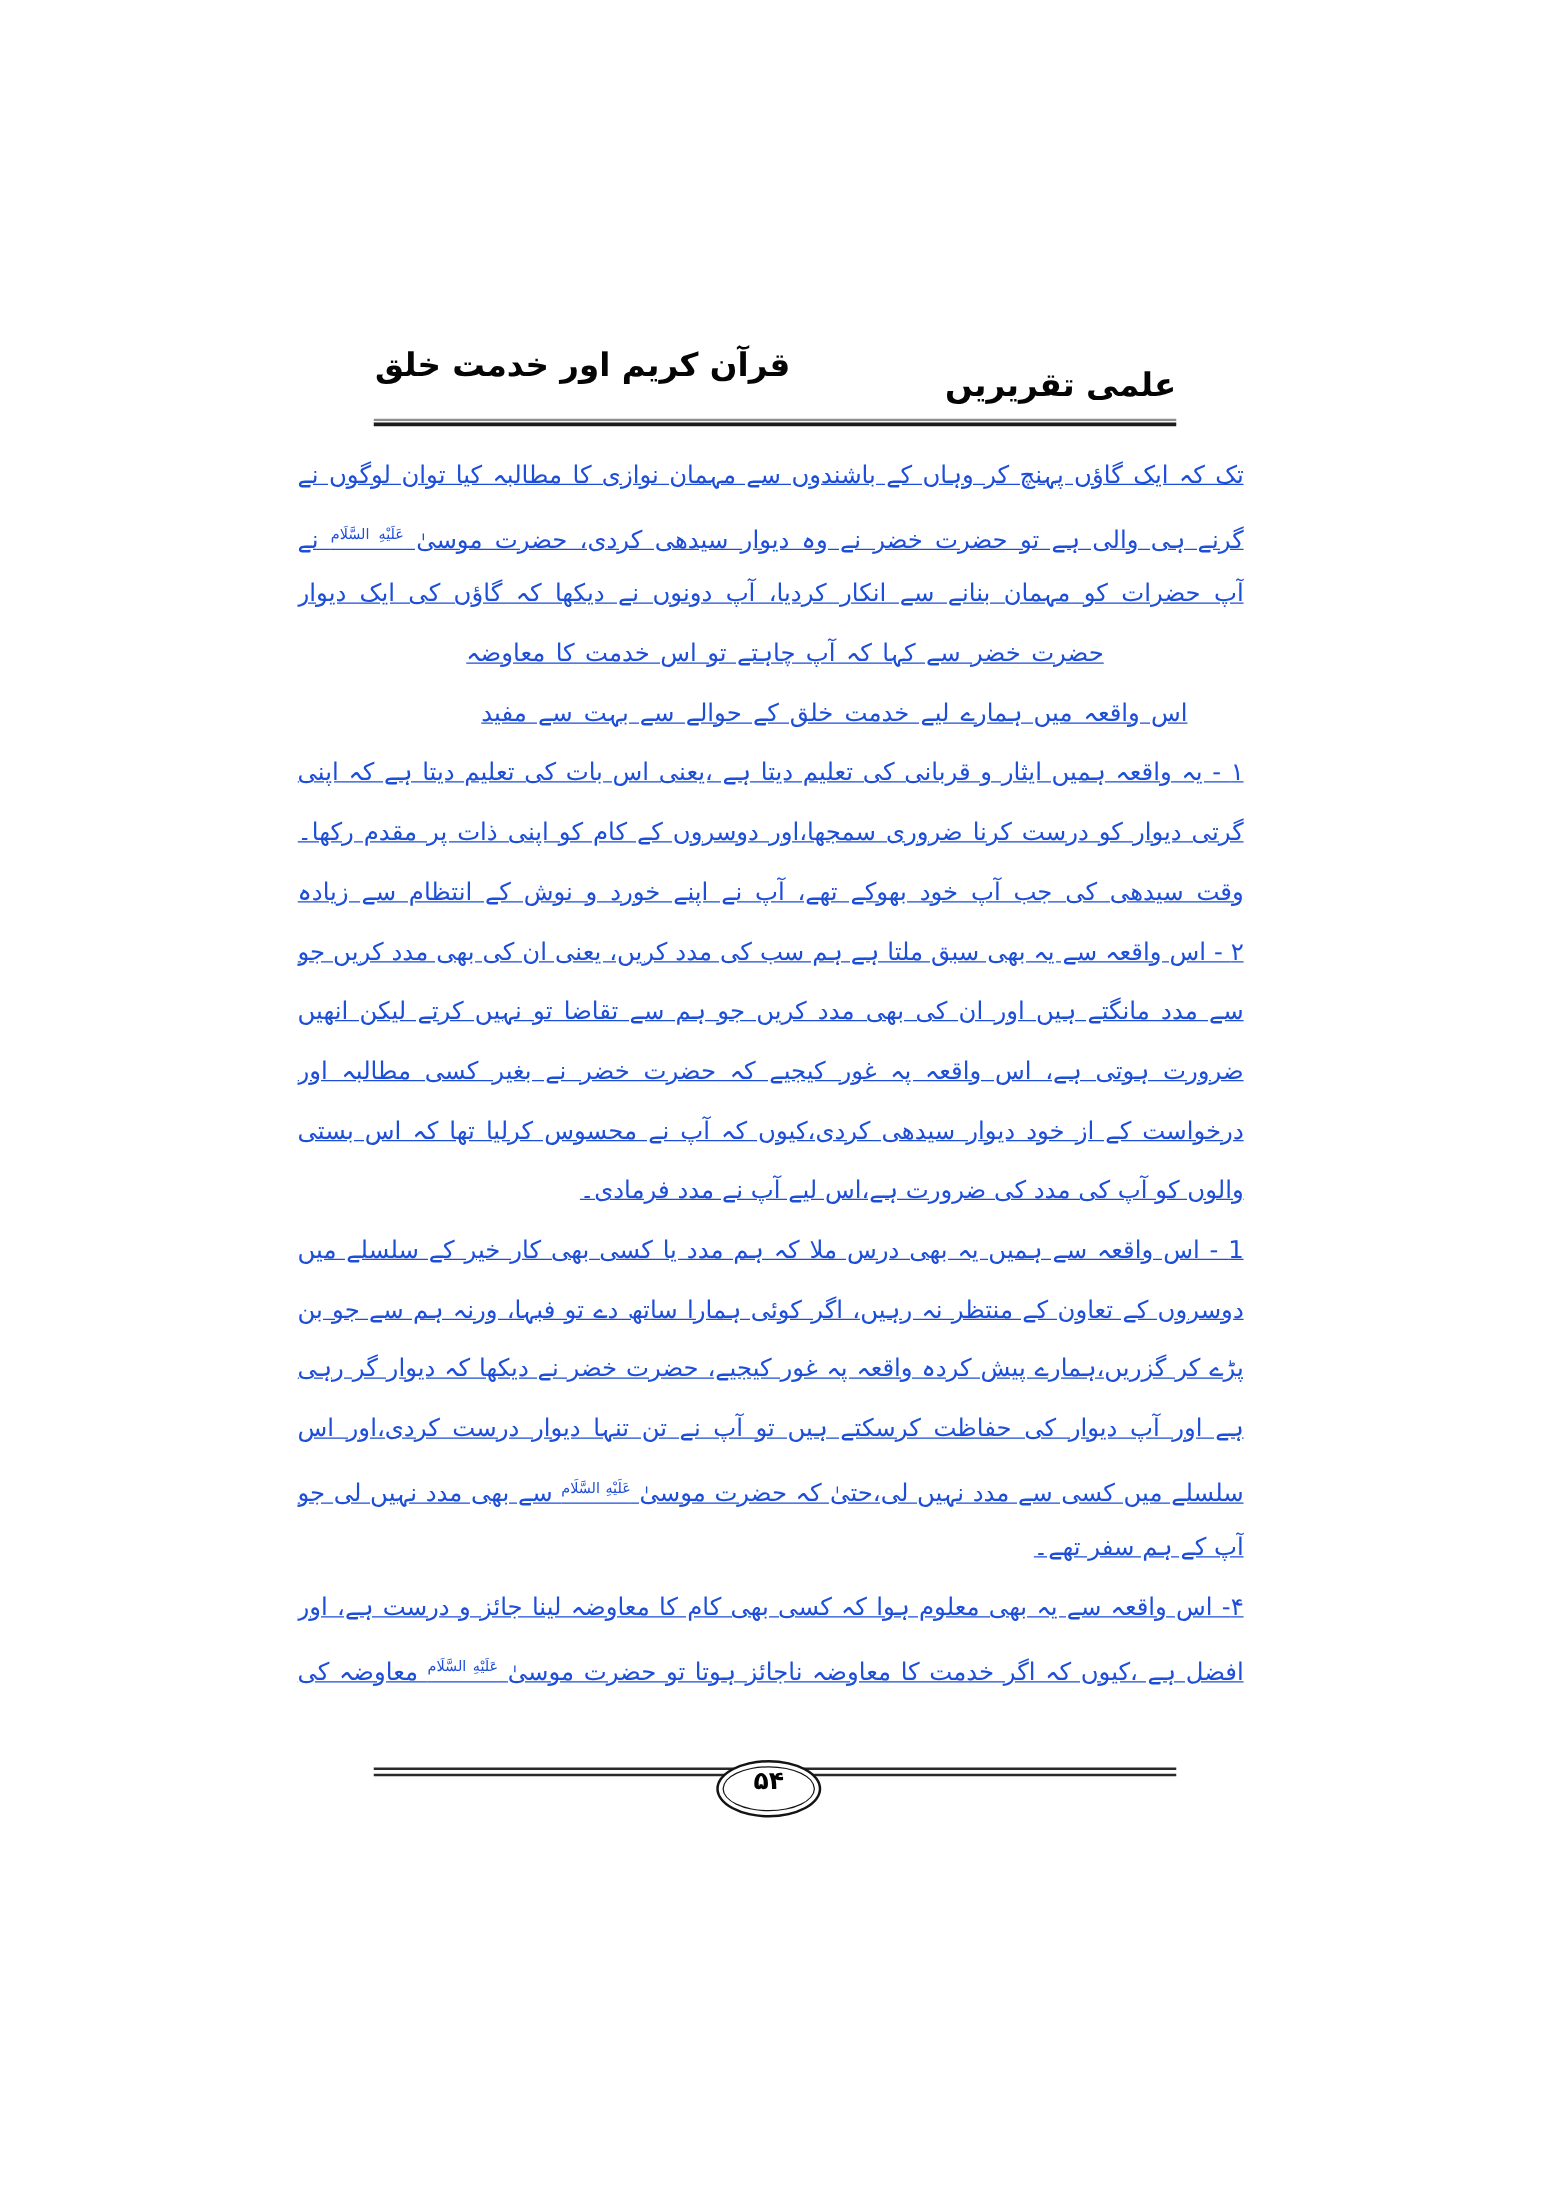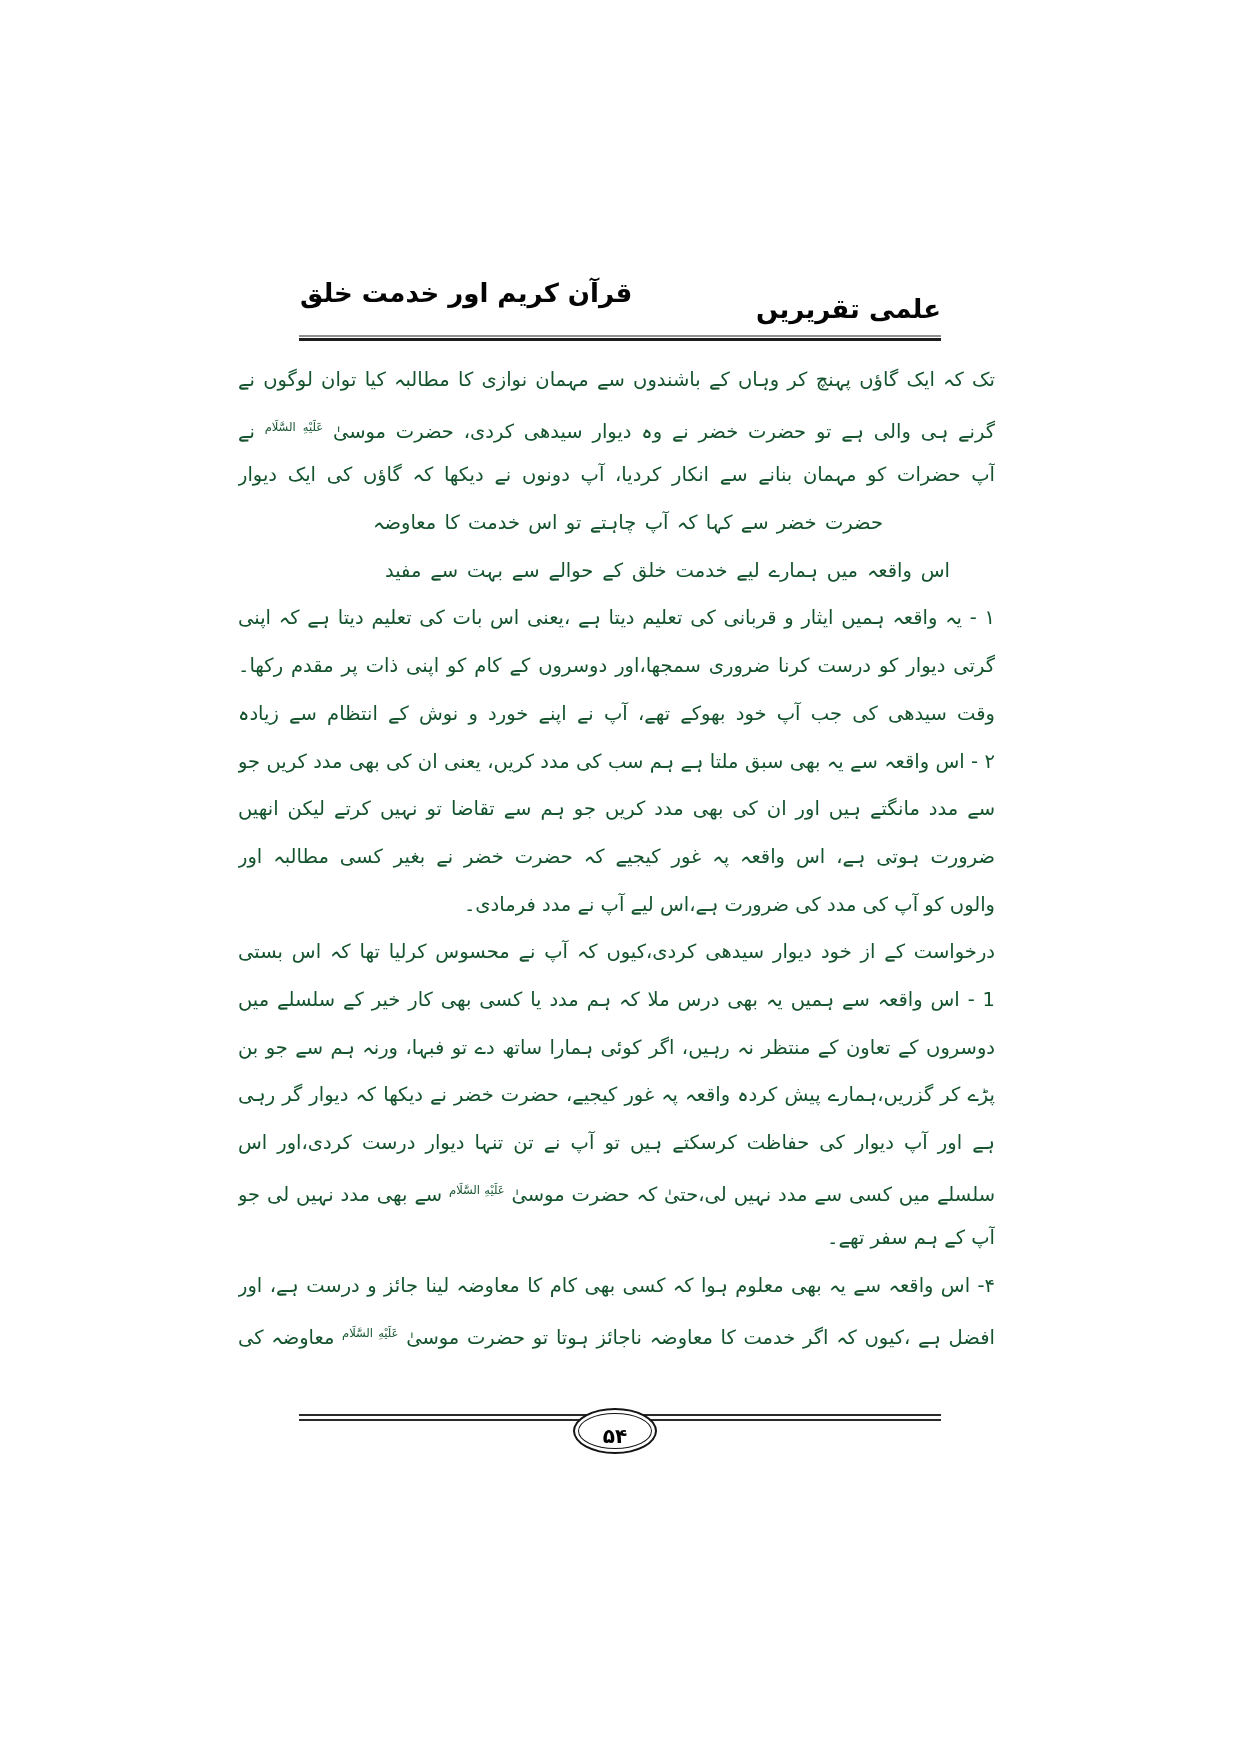--- a/index.html
+++ b/index.html
@@ -38,21 +38,22 @@
   
   .rule.footer-rule{ top:1414px; }
   .rule.footer-rule .r1{height:2px;background:#2a2a2a;}
   .rule.footer-rule .gap{height:3px;background:#ffffff;}
   .rule.footer-rule .r2{height:2px;background:#2a2a2a;}
   
   .body-text{
     position:absolute;
     top:356px; right:245px; left:238px;
     font-size:19.5px;
-    color:#14532d;
+    color:#1d4ed8;
+    text-decoration:underline;
   }
   .body-text .line{
     height:47.7px;
     line-height:47.7px;
     overflow:hidden;
     text-align:justify;
     text-align-last:justify;
     white-space:normal;
   }
   .body-text .line.inset-start{ padding-right:45px; padding-left:147px; }
@@ -74,21 +75,21 @@
     border-radius:50%;
     box-sizing:border-box;
     display:flex;align-items:center;justify-content:center;
     padding:3px;
   }
   .page-badge .inner{
     width:100%;height:100%;
     border:1.5px solid #141414;
     border-radius:50%;
     box-sizing:border-box;
-    display:flex;align-items:flex-end;justify-content:center;
+    display:flex;align-items:flex-start;justify-content:center;
   }
   .page-badge .num{
     font-size:20px;
     font-weight:bold;
     line-height:1;
     padding-bottom:2px;
   }
 </style>
 </head>
 <body>
@@ -110,22 +111,22 @@
       <div class="line full">گرنے ہی والی ہے تو حضرت خضر نے وہ دیوار سیدھی کردی، حضرت موسیٰ <span class="as">عَلَيْهِ السَّلَام</span> نے</div>
       <div class="line full">آپ حضرات کو مہمان بنانے سے انکار کردیا، آپ دونوں نے دیکھا کہ گاؤں کی ایک دیوار</div>
       <div class="line inset-both">حضرت خضر سے کہا کہ آپ چاہتے تو اس خدمت کا معاوضہ وصول کرلیتے!</div>
       <div class="line inset-start">اس واقعہ میں ہمارے لیے خدمت خلق کے حوالے سے بہت سے مفید دروس ہیں:</div>
       <div class="line full">۱ - یہ واقعہ ہمیں ایثار و قربانی کی تعلیم دیتا ہے ،یعنی اس بات کی تعلیم دیتا ہے کہ اپنی ضرورت پر</div>
       <div class="line full">گرتی دیوار کو درست کرنا ضروری سمجھا،اور دوسروں کے کام کو اپنی ذات پر مقدم رکھا۔</div>
       <div class="line full">وقت سیدھی کی جب آپ خود بھوکے تھے، آپ نے اپنے خورد و نوش کے انتظام سے زیادہ</div>
       <div class="line full">۲ - اس واقعہ سے یہ بھی سبق ملتا ہے ہم سب کی مدد کریں، یعنی ان کی بھی مدد کریں جو ہم</div>
       <div class="line full">سے مدد مانگتے ہیں اور ان کی بھی مدد کریں جو ہم سے تقاضا تو نہیں کرتے لیکن انھیں ہماری</div>
       <div class="line full">ضرورت ہوتی ہے، اس واقعہ پہ غور کیجیے کہ حضرت خضر نے بغیر کسی مطالبہ اور</div>
+      <div class="line full">درخواست کے از خود دیوار سیدھی کردی،کیوں کہ آپ نے محسوس کرلیا تھا کہ اس بستی</div>
       <div class="line end">والوں کو آپ کی مدد کی ضرورت ہے،اس لیے آپ نے مدد فرمادی۔</div>
-      <div class="line full">درخواست کے از خود دیوار سیدھی کردی،کیوں کہ آپ نے محسوس کرلیا تھا کہ اس بستی</div>
       <div class="line full">1 - اس واقعہ سے ہمیں یہ بھی درس ملا کہ ہم مدد یا کسی بھی کار خیر کے سلسلے میں</div>
       <div class="line full">دوسروں کے تعاون کے منتظر نہ رہیں، اگر کوئی ہمارا ساتھ دے تو فبہا، ورنہ ہم سے جو بن</div>
       <div class="line full">پڑے کر گزریں،ہمارے پیش کردہ واقعہ پہ غور کیجیے، حضرت خضر نے دیکھا کہ دیوار گر رہی</div>
       <div class="line full">ہے اور آپ دیوار کی حفاظت کرسکتے ہیں تو آپ نے تن تنہا دیوار درست کردی،اور اس</div>
       <div class="line full">سلسلے میں کسی سے مدد نہیں لی،حتیٰ کہ حضرت موسیٰ <span class="as">عَلَيْهِ السَّلَام</span> سے بھی مدد نہیں لی جو اس وقت</div>
       <div class="line end">آپ کے ہم سفر تھے۔</div>
       <div class="line full">۴- اس واقعہ سے یہ بھی معلوم ہوا کہ کسی بھی کام کا معاوضہ لینا جائز و درست ہے، اور نہ لینا</div>
       <div class="line full">افضل ہے ،کیوں کہ اگر خدمت کا معاوضہ ناجائز ہوتا تو حضرت موسیٰ <span class="as">عَلَيْهِ السَّلَام</span> معاوضہ کی بات</div>
     </div>
 

